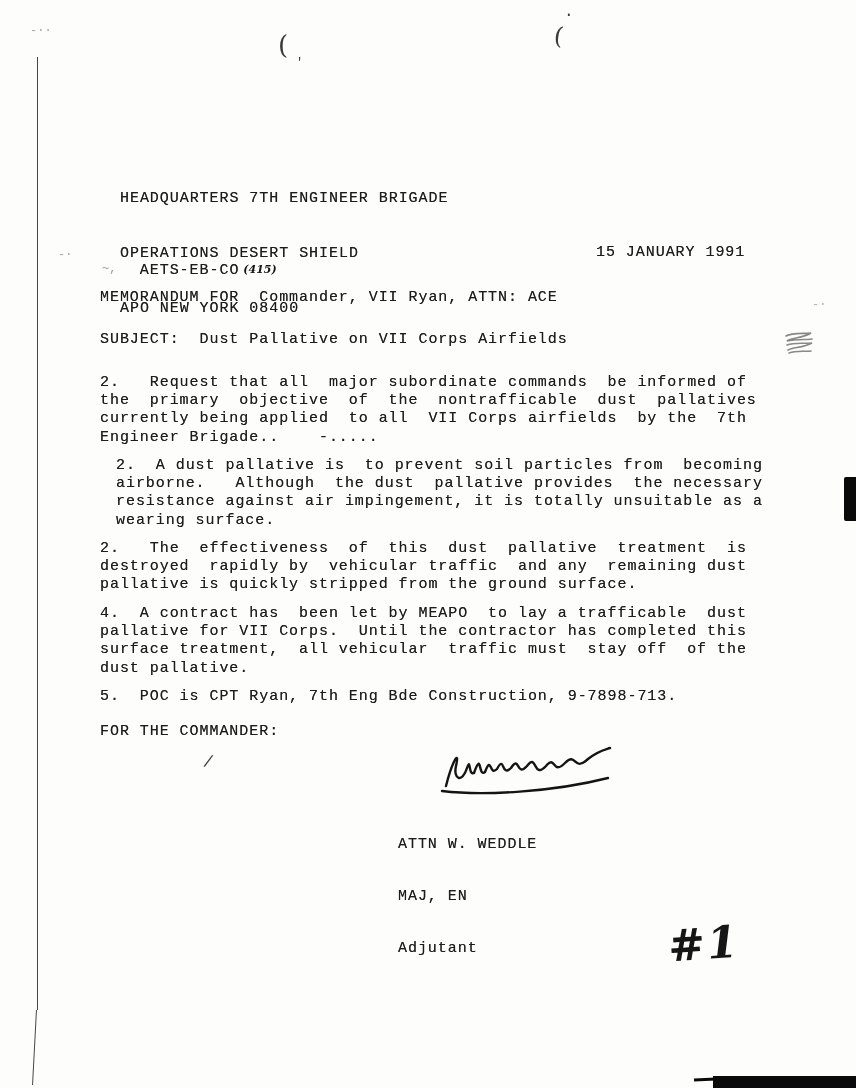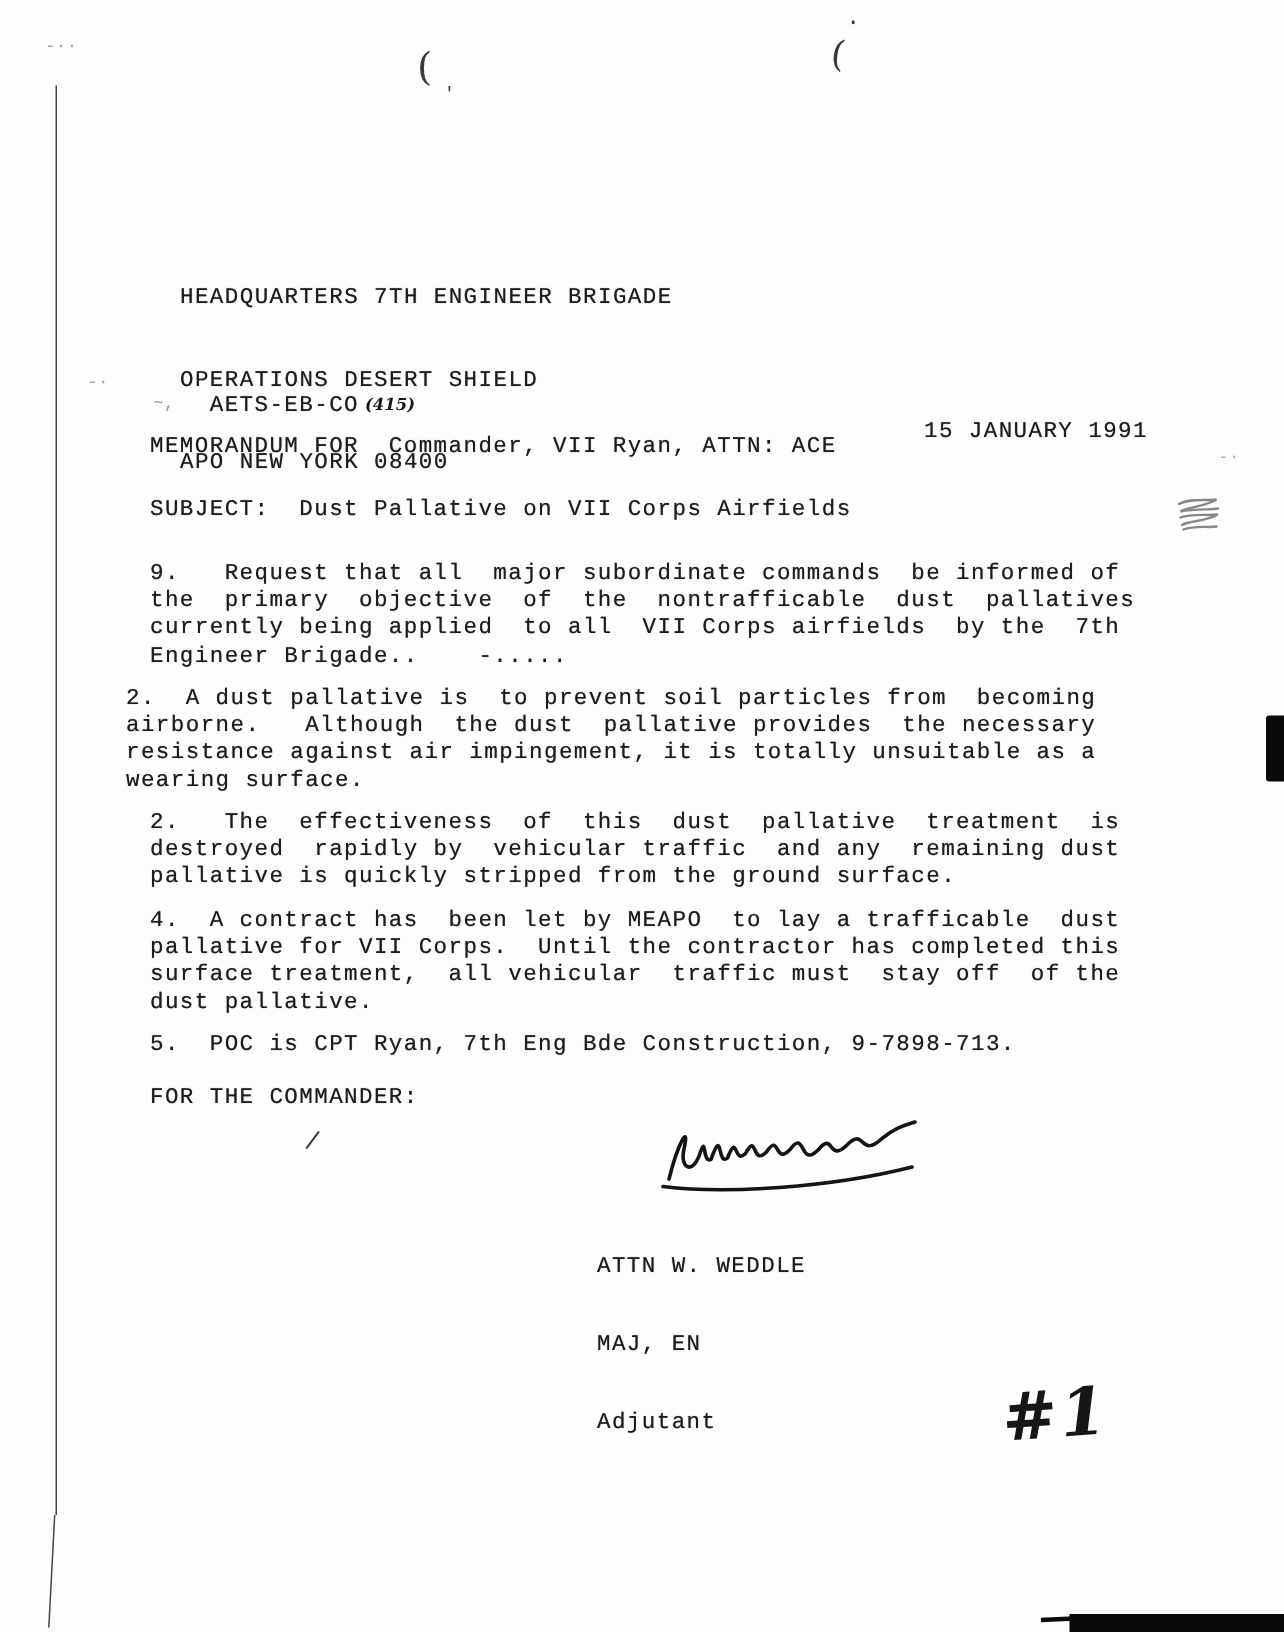--- a/index.html
+++ b/index.html
@@ -64,31 +64,31 @@
   <div class="t center" style="left:120px; top:154px; width:660px;">
     <div>HEADQUARTERS 7TH ENGINEER BRIGADE</div>
     <div>OPERATIONS DESERT SHIELD</div>
     <div>APO NEW YORK 08400</div>
   </div>
 
   <div class="t" style="left:100px; top:244px;">
     <span>AETS-EB-CO</span><span class="handwritten ref-suffix">(415)</span>
   </div>
 
-  <div class="t" style="left:616px; top:244px;margin-top:35px;">15 JANUARY 1991</div>
+  <div class="t" style="left:596px; top:244px;">15 JANUARY 1991</div>
 
   <div class="t" style="left:100px; top:289px;">MEMORANDUM FOR  Commander, VII Ryan, ATTN: ACE</div>
 
   <div class="t" style="left:100px; top:331px;">SUBJECT:  Dust Pallative on VII Corps Airfields</div>
 
-  <div class="t" style="left:100px; top:374px;">9.   Request that all  major subordinate commands  be informed of
+  <div class="t" style="left:100px; top:374px;">2.   Request that all  major subordinate commands  be informed of
 the  primary  objective  of  the  nontrafficable  dust  pallatives
 currently being applied  to all  VII Corps airfields  by the  7th
 Engineer Brigade..    -.....</div>
-  <div class="t" style="left:84px; top:457px;">2.  A dust pallative is  to prevent soil particles from  becoming
+  <div class="t" style="left:116px; top:457px;">2.  A dust pallative is  to prevent soil particles from  becoming
 airborne.   Although  the dust  pallative provides  the necessary
 resistance against air impingement, it is totally unsuitable as a
 wearing surface.</div>
   <div class="t" style="left:100px; top:540px;">2.   The  effectiveness  of  this  dust  pallative  treatment  is
 destroyed  rapidly by  vehicular traffic  and any  remaining dust
 pallative is quickly stripped from the ground surface.</div>
   <div class="t" style="left:100px; top:605px;">4.  A contract has  been let by MEAPO  to lay a trafficable  dust
 pallative for VII Corps.  Until the contractor has completed this
 surface treatment,  all vehicular  traffic must  stay off  of the
 dust pallative.</div>

